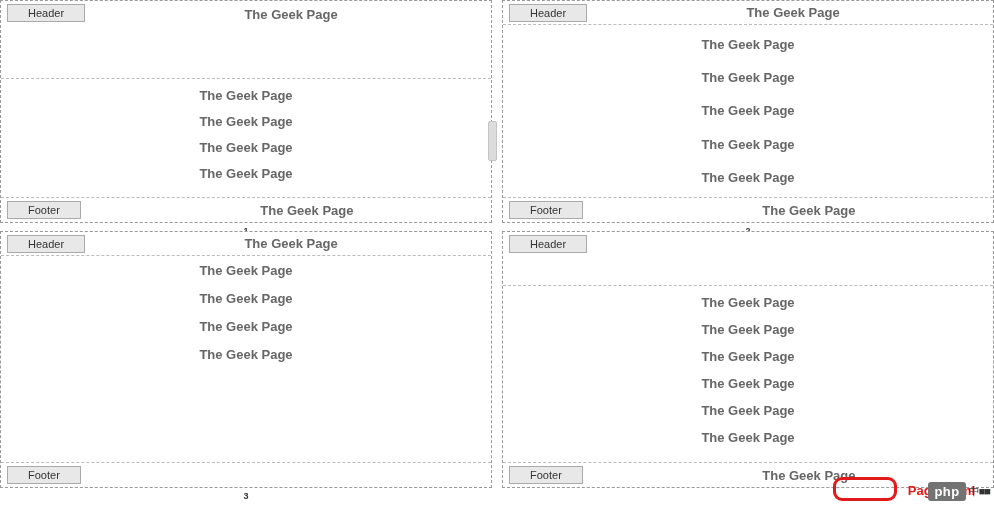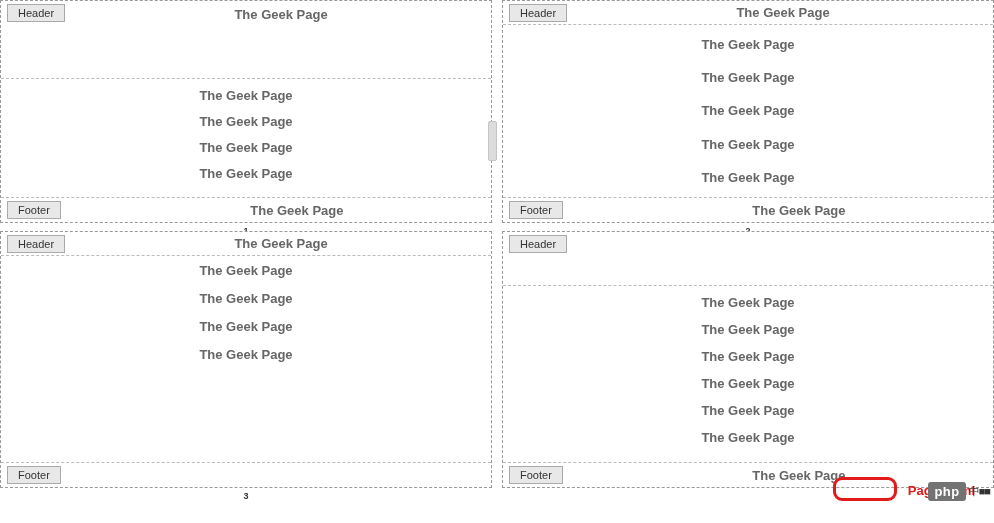--- a/index.html
+++ b/index.html
@@ -39,21 +39,21 @@
     .footer-row {
       border-bottom: none;
       border-top: 1px dashed #bbb;
       gap: 36px;
     }
     .tag {
       background: #e8e8e8;
       border: 1px solid #aaa;
       color: #333;
       font-size: 11px;
-      padding: 2px 10px;
+      padding: 2px 20px;
       margin: 3px 6px;
       display: inline-block;
       font-family: Arial, sans-serif;
     }
     .header-content, .footer-content {
       flex: 1;
       text-align: center;
       font-weight: 600;
       color: #666;
       padding: 3px 0;

